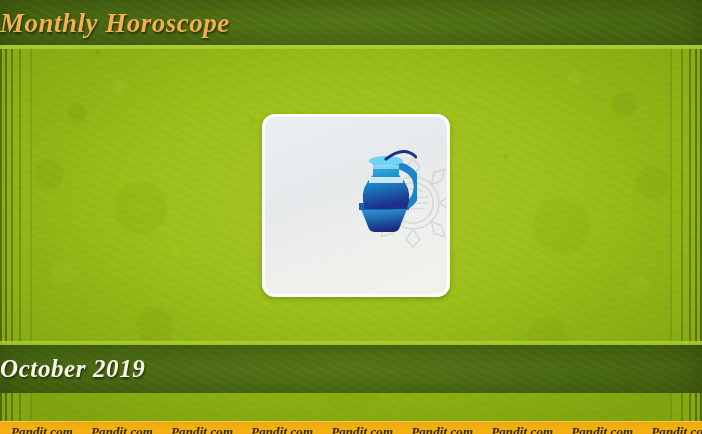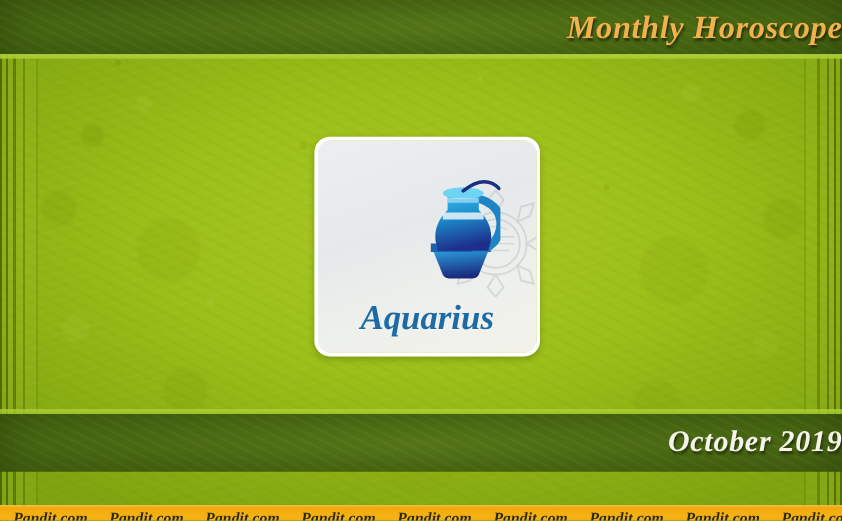--- a/index.html
+++ b/index.html
@@ -84,21 +84,21 @@
         rgba(155,185,40,.18) 13px 19px,
         rgba(55,70,0,.30) 19px 21px,
         rgba(160,190,45,.12) 21px 30px,
         rgba(60,78,0,.16) 30px 32px,
         transparent 32px 46px);
   }
 
   
   .band{
     position:absolute;left:0;right:0;
-    display:flex;align-items:center;justify-content:flex-end;
+    display:flex;align-items:center;justify-content:flex-start;
   }
   .band-dark{
     background:
       repeating-linear-gradient(26deg, rgba(255,255,255,.035) 0 2px, transparent 2px 7px),
       radial-gradient(ellipse 60% 120% at 50% 50%, #5a7c19 0%, #4e6f14 55%, #456510 100%);
     box-shadow:inset 0 0 38px rgba(25,40,0,.45);
   }
   #header-band{top:0;height:46px;}
   #header-lip{
     position:absolute;left:0;right:0;top:45px;height:4px;
@@ -254,21 +254,20 @@
       <path d="M96 36 h26 v14 q12 12 10 26 l-2 8 h-42 l-2 -8 q-2 -14 10 -26 Z" fill="url(#jugGrad)"></path>
 
       <ellipse cx="109" cy="36" rx="17" ry="5" fill="#6fd4f4"></ellipse>
 
       <path d="M92 52 h34 v6 h-34 Z" fill="#e9f6fd" opacity=".85"></path>
       <path d="M96 40 h26 v4 h-26 Z" fill="#bfe9fa" opacity=".6"></path>
 
       <path d="M109 34 q18 -14 30 -2" fill="none" stroke="#1b2f83" stroke-width="3" stroke-linecap="round"></path>
     </svg>
 
-    <div id="sign-name">Aquarius</div>
   </div>
 
   <div id="footer-lip"></div>
   <div class="band band-dark" id="footer-band">
     <div id="footer-title">October 2019</div>
   </div>
 
   <div id="credit-strip">
     <div id="credit-track">
         <span class="credit-item">Pandit.com</span>

